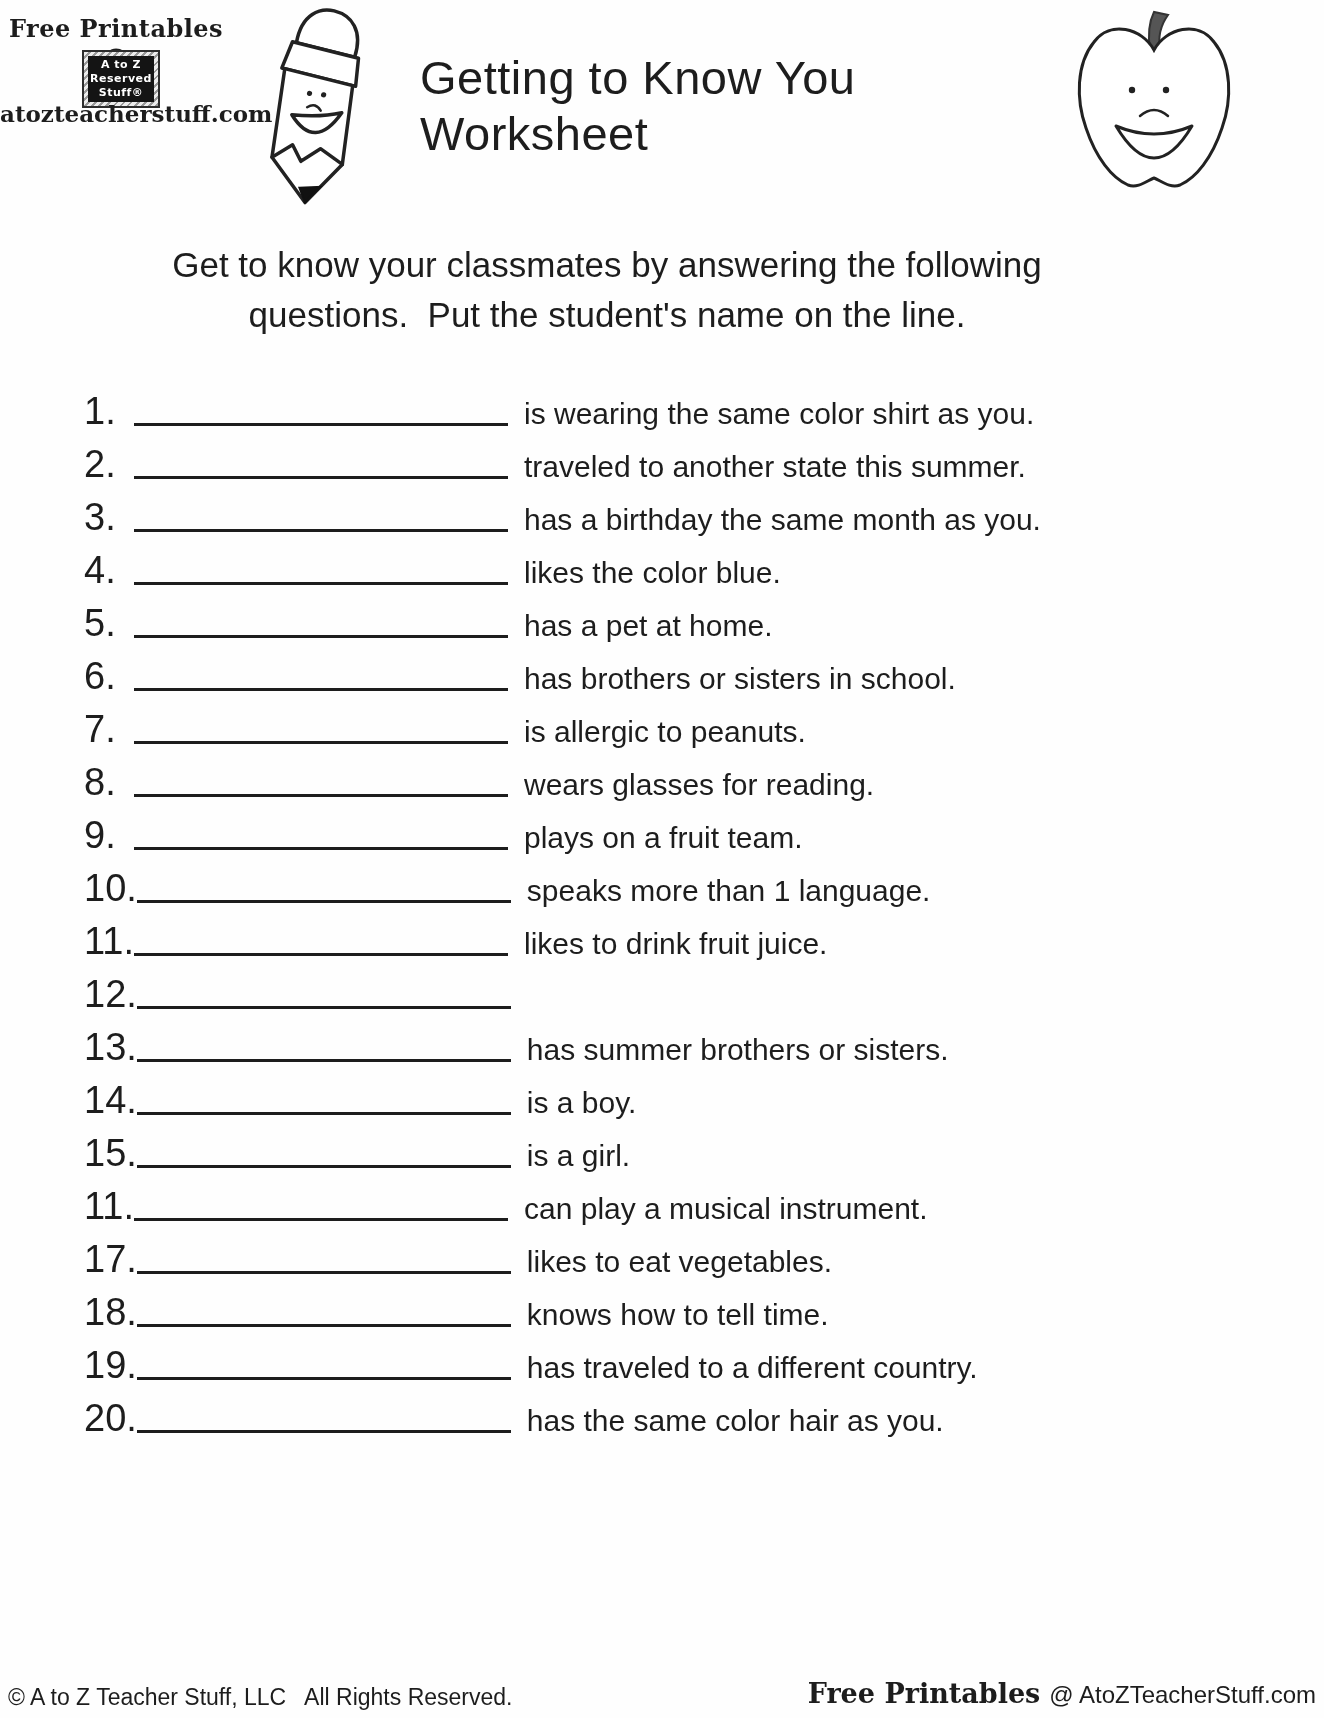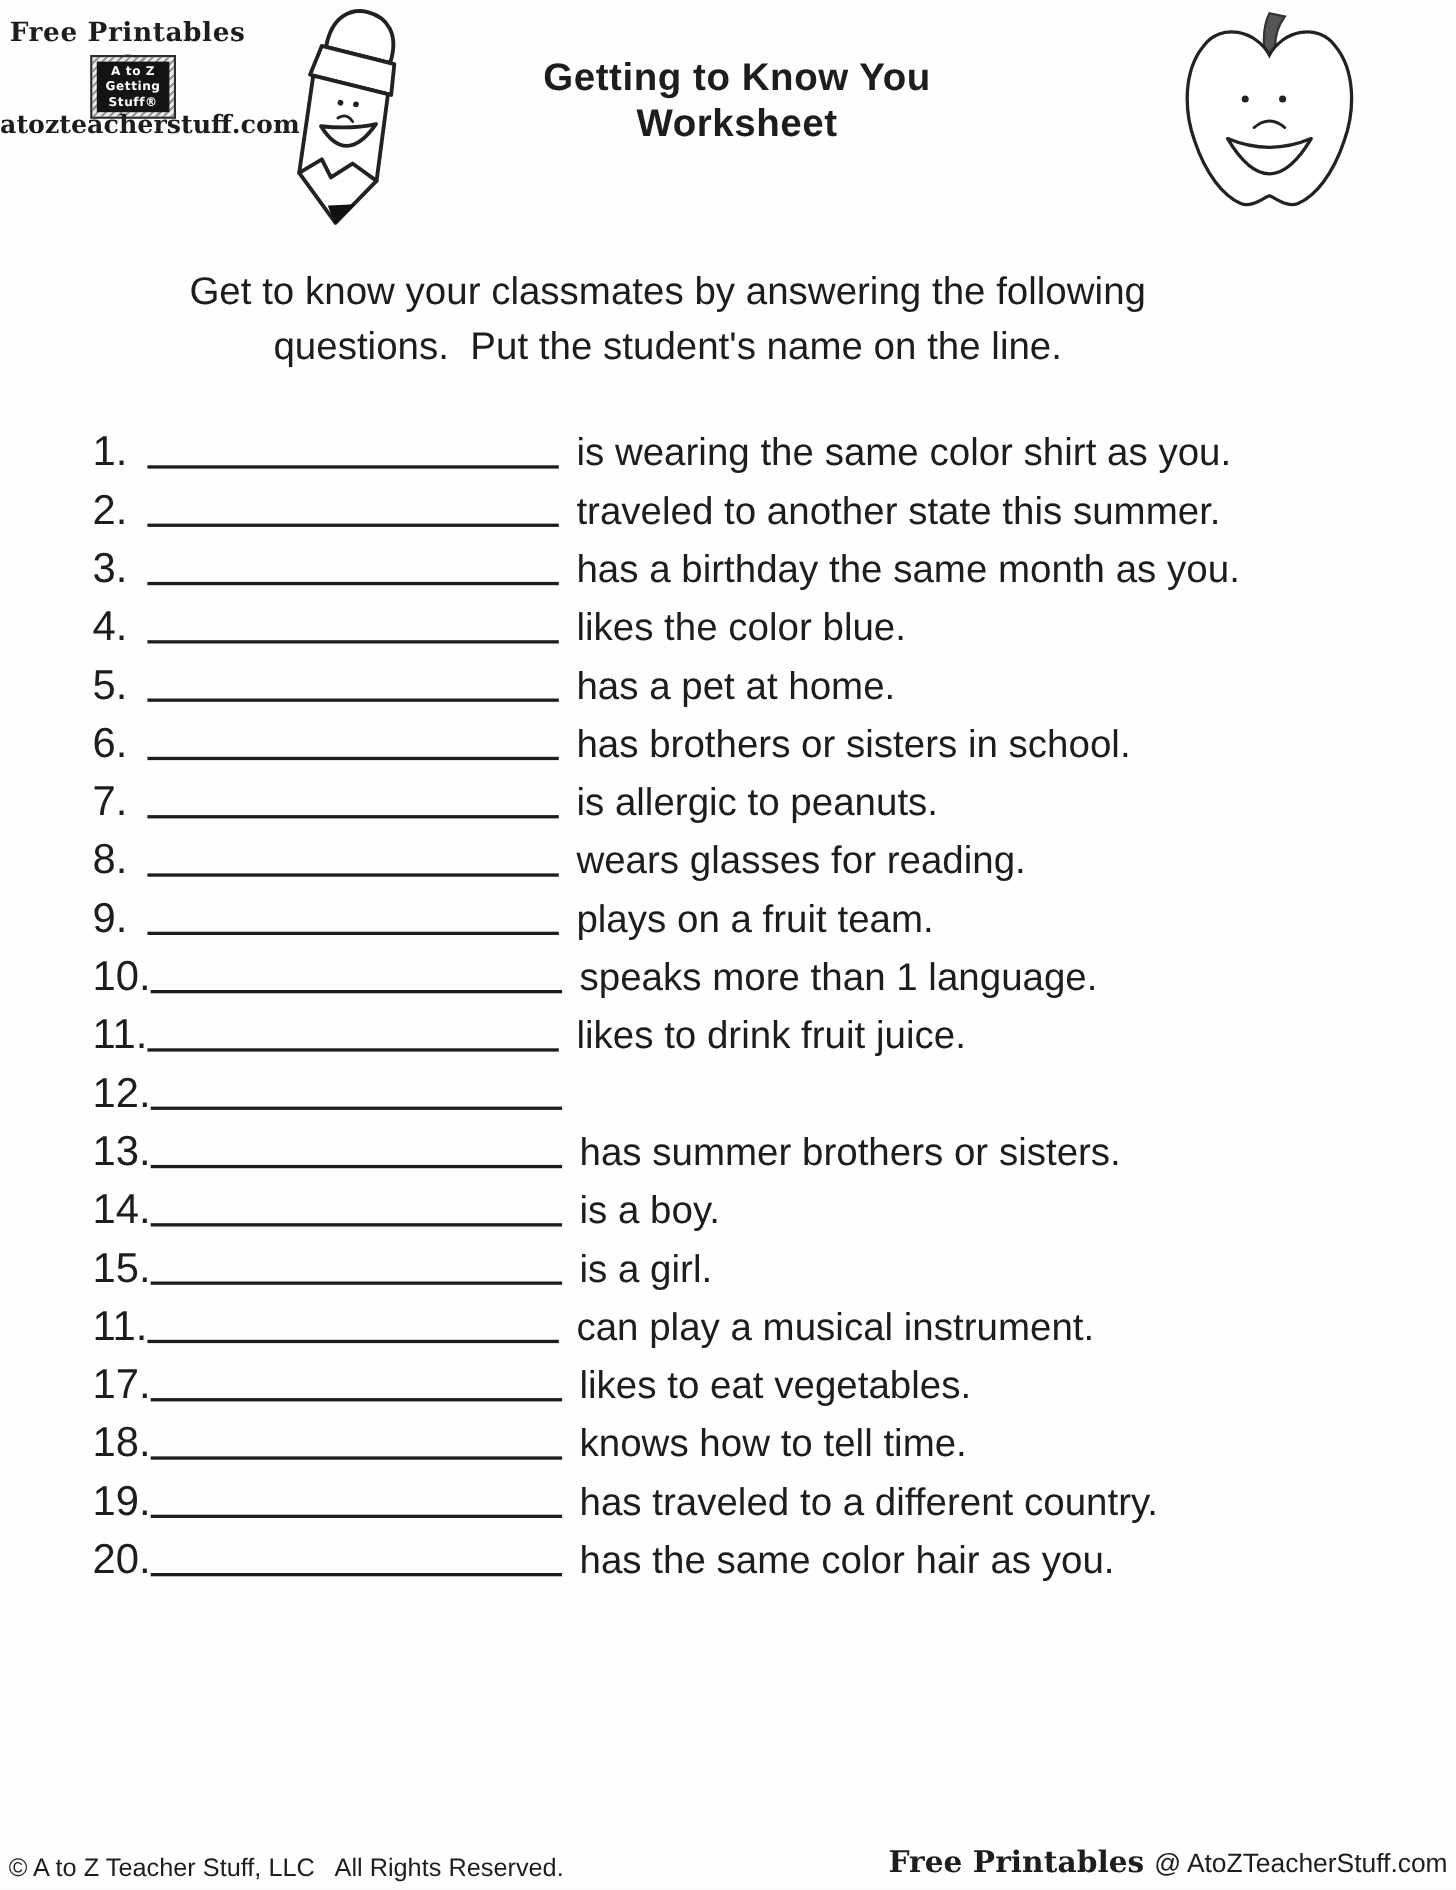--- a/index.html
+++ b/index.html
@@ -42,23 +42,22 @@
     font-weight:bold; font-size:23px;
   }
 
   
   .pencil-art { position:absolute; left:255px; top:6px; }
   .apple-art  { position:absolute; left:1068px; top:8px; }
 
   
   .page-title {
     position:absolute; left:420px; top:50px; width:500px;
-    text-align:center;
-    font-size:35px; line-height:1.2; letter-spacing:0.5px;
-    font-weight:bold;
+    font-size:47px; line-height:1.2; letter-spacing:0.5px;
+    font-weight:normal;
   }
 
   
   .instructions {
     position:absolute; left:0; top:240px; width:1190px;
     text-align:center;
     font-size:35px; line-height:50px;
   }
   .instr-line { white-space:pre;padding-left:24px; }
 
@@ -75,21 +74,21 @@
     font-size:38px; line-height:1;
     padding-bottom:5px;
   }
   .name-blank {
     flex:0 0 374px;
     height:0;
     border-bottom:3px solid var(--ink,#1d1d1d);
     margin:0 16px 9px 0;
   }
   .item-text {
-    font-size:35px; line-height:1;
+    font-size:30px; line-height:1;
     padding-bottom:6px;
     white-space:nowrap;
   }
 
   
   .footer-left {
     position:absolute; left:8px; top:1684px;
     font-size:23px; white-space:pre;
   }
   .footer-right {
@@ -107,21 +106,21 @@
 </style>
 </head>
 <body>
 
 <div class="page">
 
   <div class="fp-label">Free Printables @</div>
   <div class="logo-badge">
     <div class="logo-inner">
       <span>A to Z</span>
-      <span>Getting</span>
+      <span>Reserved</span>
       <span>Stuff®</span>
     </div>
   </div>
   <div class="site-url">atozteacherstuff.com</div>
 
   <svg class="pencil-art" width="145" height="205" viewBox="0 0 145 205">
     <g transform="rotate(14 72 100)">
       <path class="ink" d="M27,46 C25,16 42,6 56,6 C74,6 89,18 87,46 Z"></path>
       <path class="ink" d="M23,46 L91,46 L95,74 L19,74 Z"></path>
       <path class="ink" d="M22,74 L92,74 L101,153 L31,163 Z"></path>

